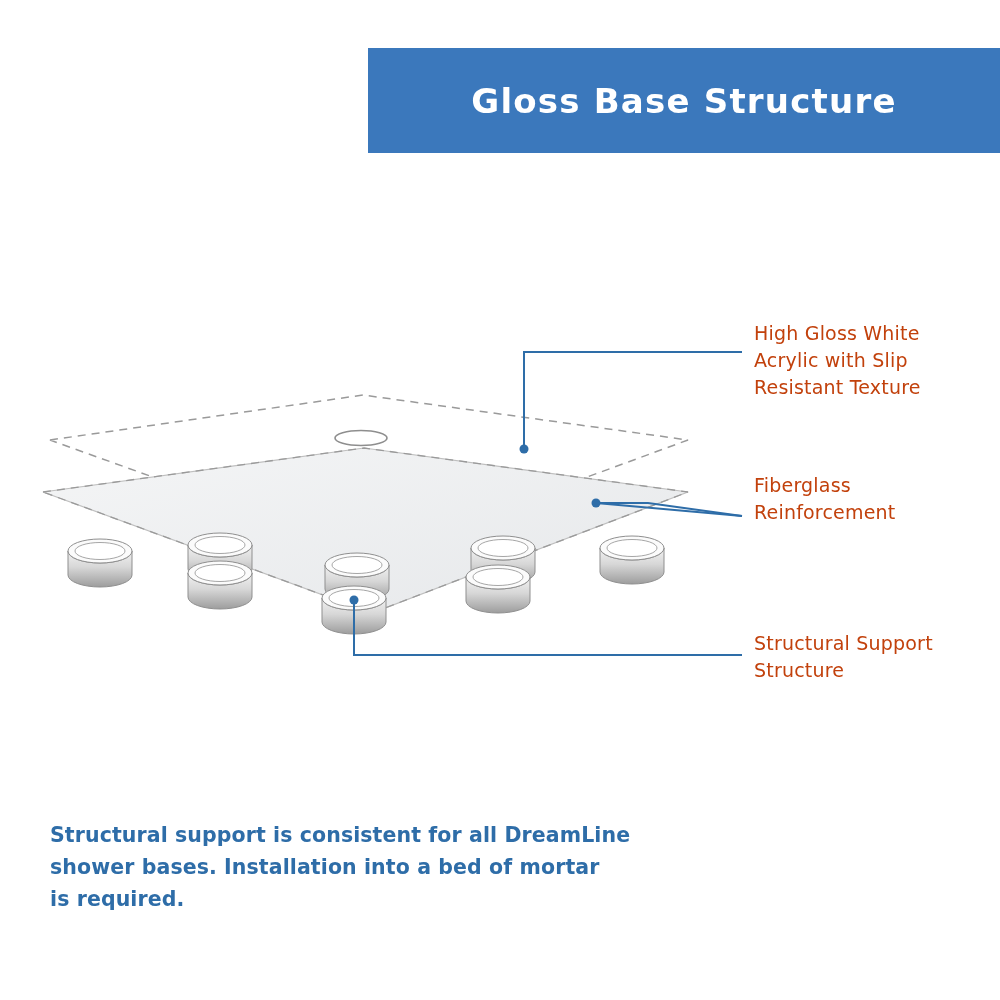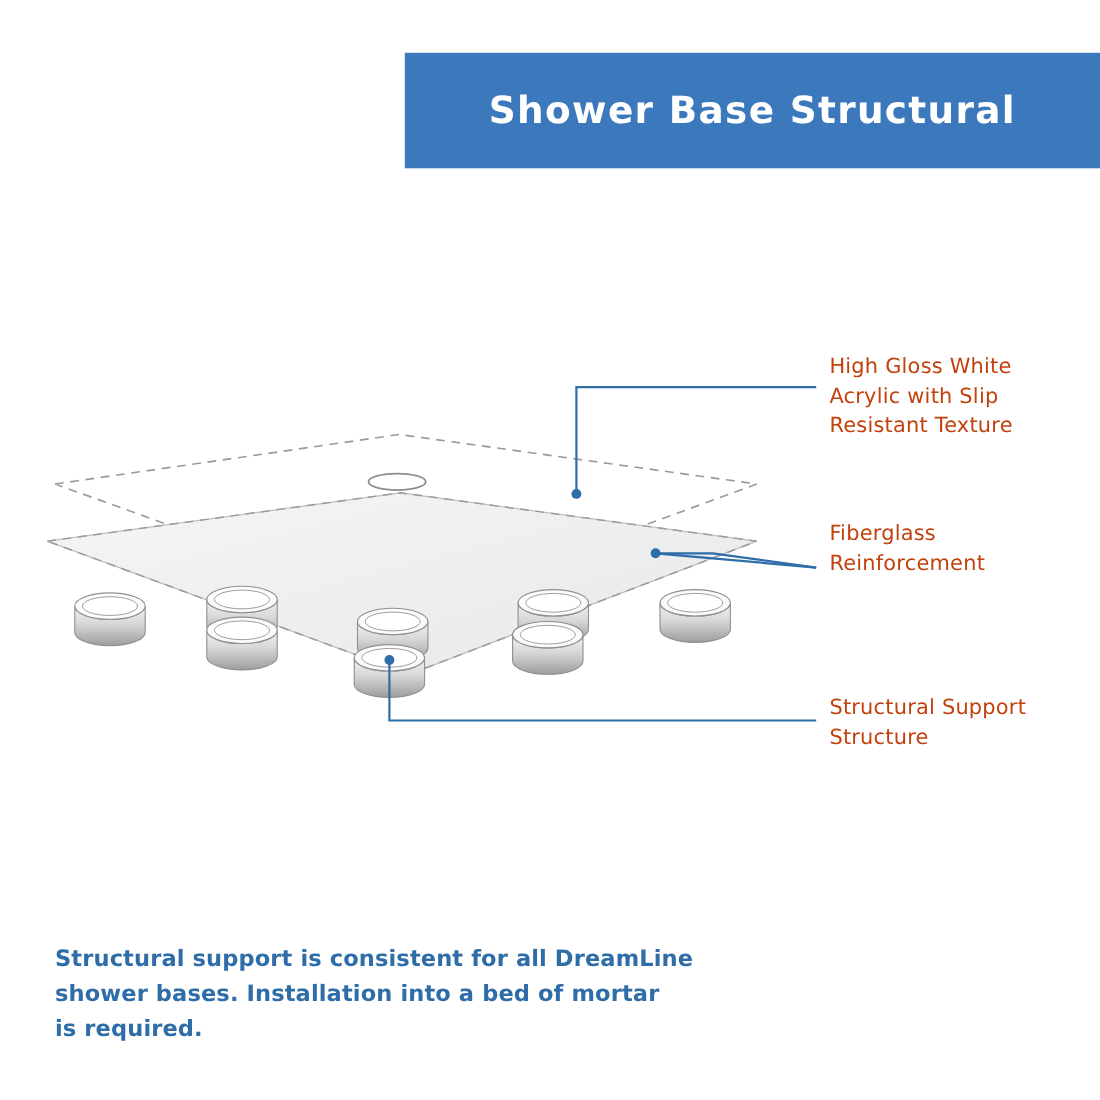--- a/index.html
+++ b/index.html
@@ -62,36 +62,36 @@
     white-space: pre-line;
   }
   #callout-acrylic { left: 754px; top: 320px; width: 230px; }
   #callout-fiberglass { left: 754px; top: 472px; width: 230px; }
   #callout-support { left: 754px; top: 630px; width: 230px; }
 
   
   #footer-note {
     position: absolute;
     left: 50px;
-    top: 856px;
+    top: 820px;
     width: 640px;
     color: #2e6da8;
     font-size: 20.5px;
     font-weight: bold;
     line-height: 1.55;
     letter-spacing: 0.1px;
     font-family: "DejaVu Sans", sans-serif;
     white-space: pre-line;
   }
 </style>
 </head>
 <body>
 
 <div id="header-banner"></div>
-<div id="header-title">Shower Base Structural</div>
+<div id="header-title">Gloss Base Structure</div>
 
 <svg id="diagram-svg" viewBox="0 0 1000 1000">
   <defs>
     <linearGradient id="ringGrad" x1="0" y1="0" x2="0" y2="1">
       <stop offset="0%" stop-color="#f2f2f2"></stop>
       <stop offset="45%" stop-color="#d7d7d7"></stop>
       <stop offset="100%" stop-color="#9d9d9d"></stop>
     </linearGradient>
     <linearGradient id="panelGrad" x1="0" y1="0" x2="1" y2="1">
       <stop offset="0%" stop-color="#f4f5f6"></stop>

